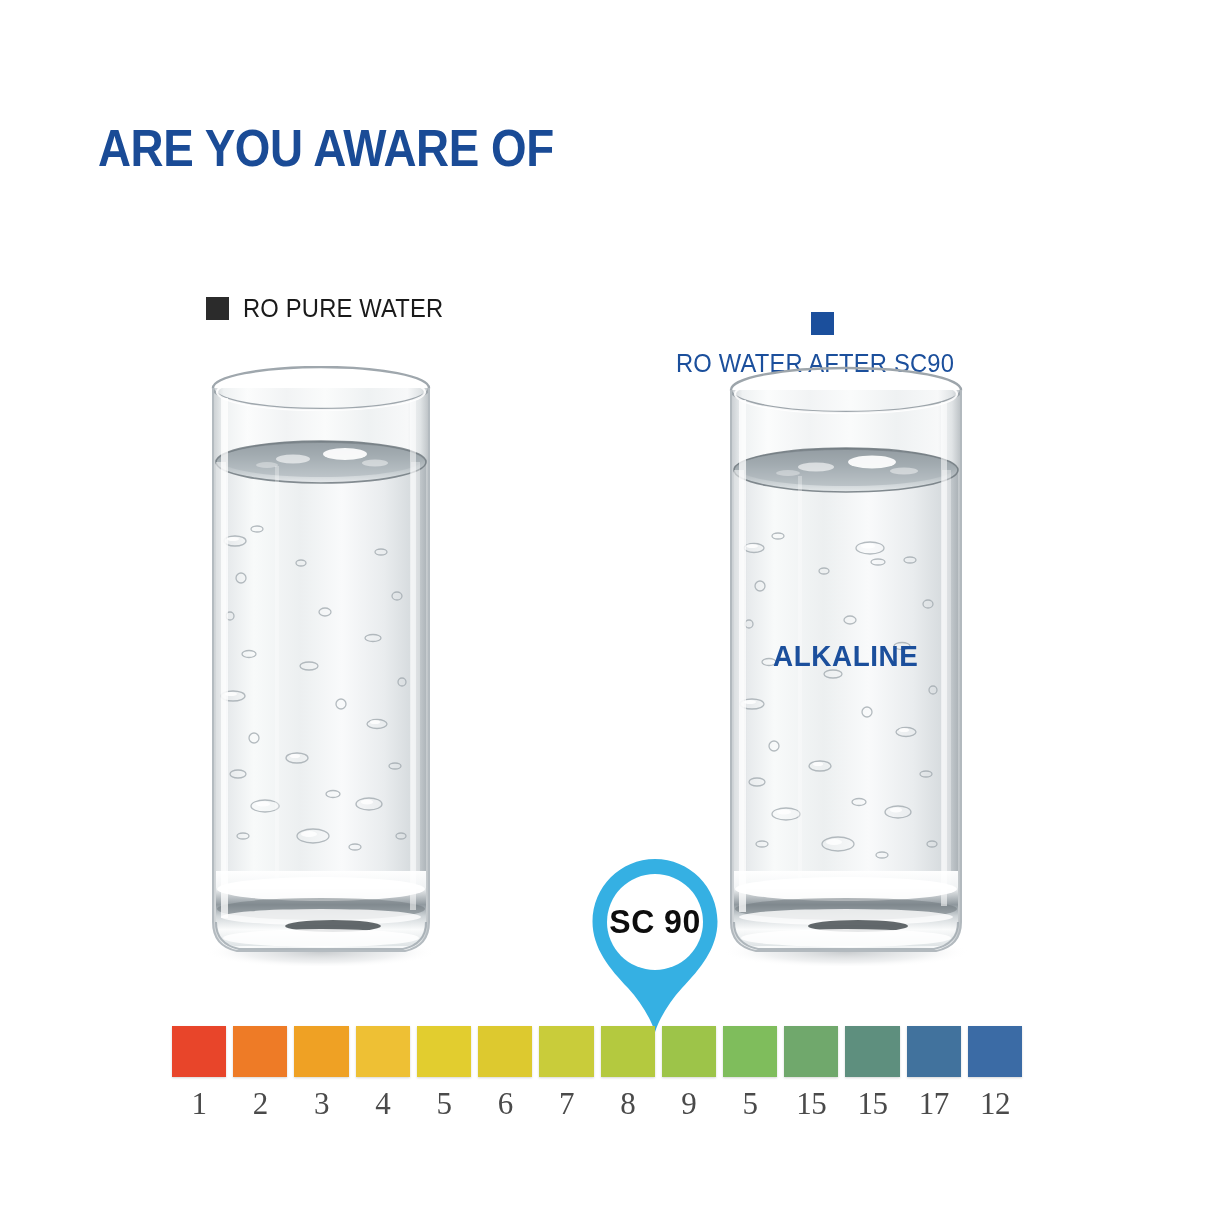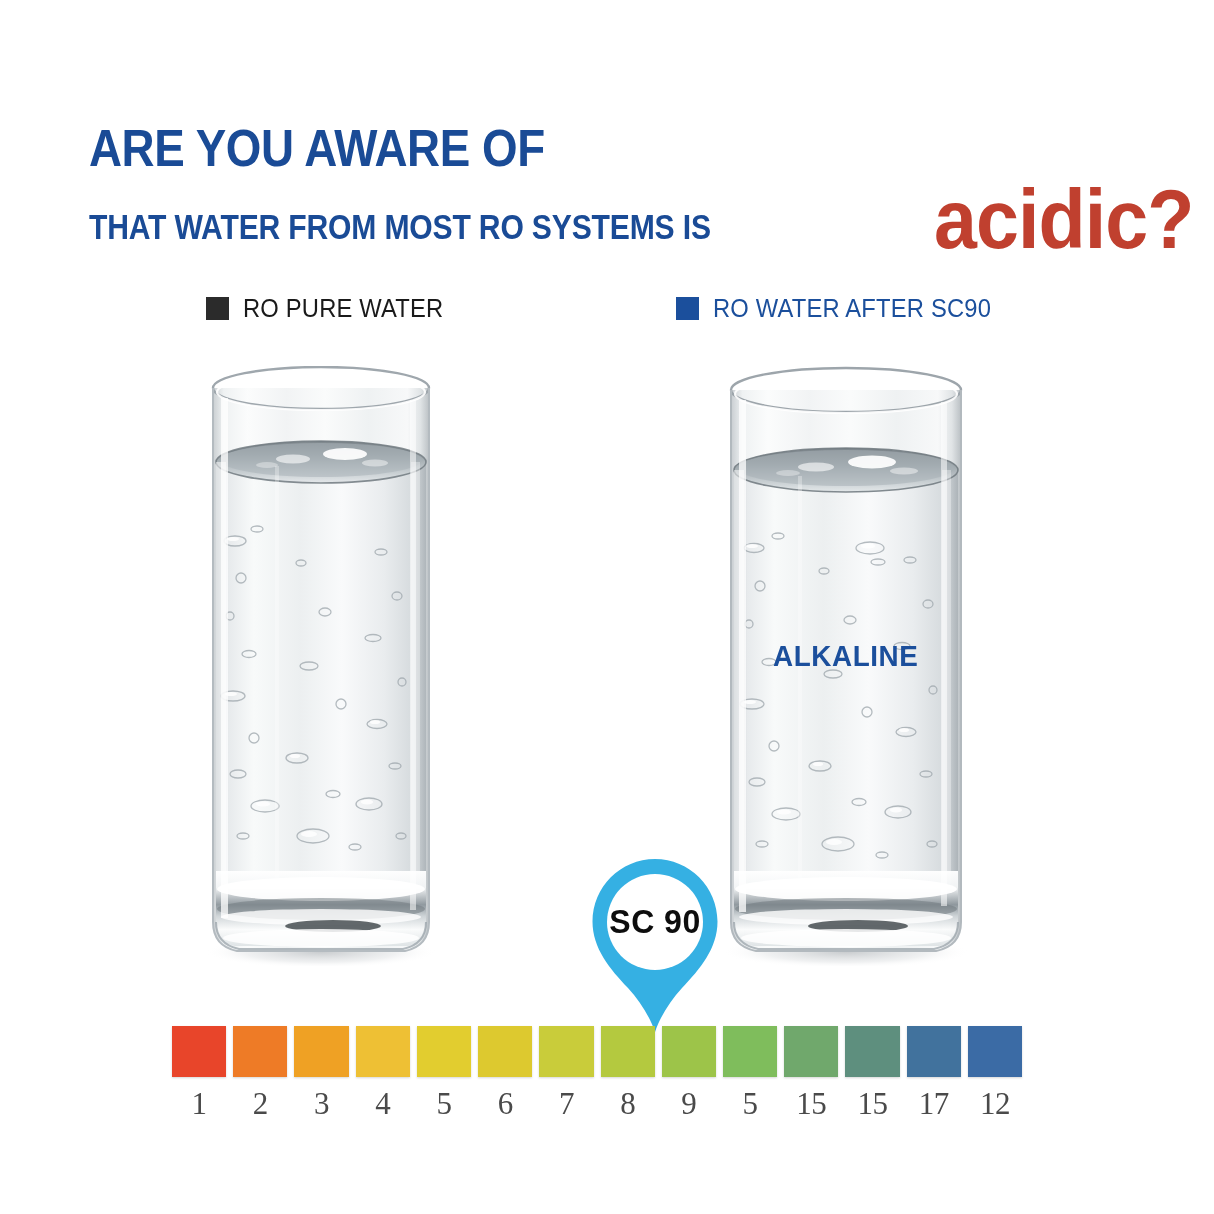--- a/index.html
+++ b/index.html
@@ -12,21 +12,21 @@
     height: 1214px;
     position: relative;
     overflow: hidden;
     font-family: "Liberation Sans", sans-serif;
     -webkit-font-smoothing: antialiased;
   }
 
   
   #headline {
     position: absolute;
-    left: 89px;
+    left: 98px;
     top: 120px;
     width: 1060px;
   }
   .h-line1 {
     font-family: "Liberation Sans", sans-serif;
     font-weight: bold;
     font-size: 52px;
     line-height: 56px;
     letter-spacing: -0.5px;
     color: #1a4b96;
@@ -70,21 +70,21 @@
 
   
   .legend {
     position: absolute;
     display: flex;
     align-items: center;
     gap: 14px;
     white-space: nowrap;
   }
   #legend-left  { left: 206px; top: 294px; }
-  #legend-right { left: 676px; top: 294px; }
+  #legend-right { left: 676px; top: 312px; flex-direction: column; }
   .legend-swatch {
     width: 23px;
     height: 23px;
     display: block;
     flex: 0 0 auto;
   }
   .legend-label {
     font-family: "Liberation Sans", sans-serif;
     font-weight: normal;
     font-size: 25px;
@@ -176,24 +176,20 @@
     line-height: 31px;
     color: #4a4a4a;
     letter-spacing: -0.5px;
   }
 </style>
 </head>
 <body>
 
 <div id="headline">
   <div class="h-line1">ARE YOU AWARE OF</div>
-  <div class="h-line2-wrap">
-    <div class="h-line2">THAT WATER FROM MOST RO SYSTEMS IS</div>
-    <div class="h-accent">acidic?</div>
-  </div>
 </div>
 
 <div class="legend" id="legend-left">
   <span class="legend-swatch" style="background:#2b2b2b"></span>
   <span class="legend-label">RO PURE WATER</span>
 </div>
 <div class="legend" id="legend-right">
   <span class="legend-swatch" style="background:#1b4f9c"></span>
   <span class="legend-label">RO WATER AFTER SC90</span>
 </div>

